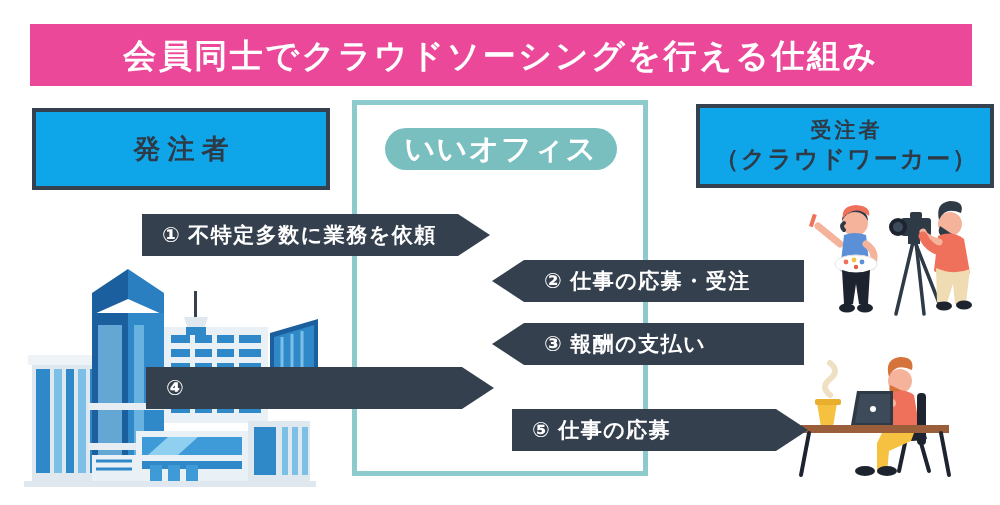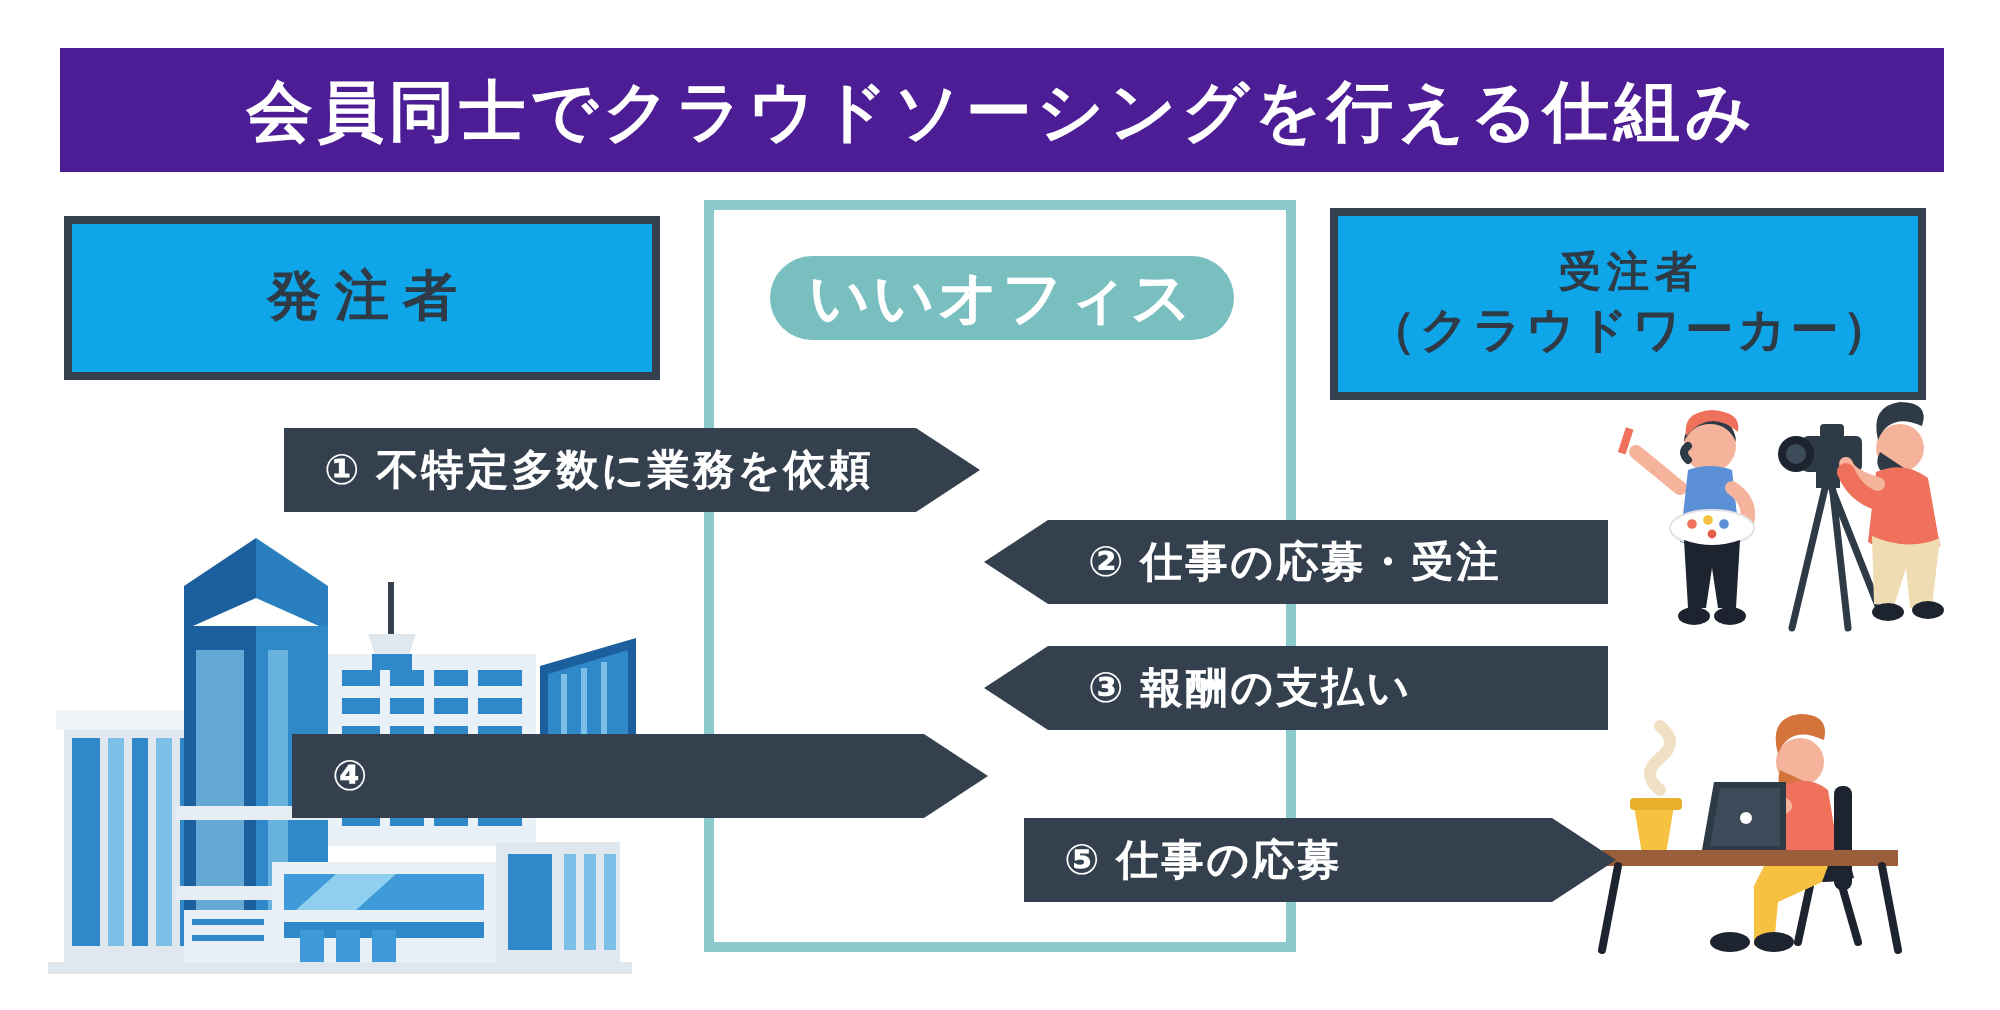--- a/index.html
+++ b/index.html
@@ -8,42 +8,42 @@
     background:#ffffff;
     font-family:"DejaVu Sans","Liberation Sans",sans-serif;
     position:relative;
     overflow:hidden;
   }
   #stage { position:relative; width:1000px; height:505px; }
 
   
   .title-bar {
     position:absolute; left:30px; top:24px; width:942px; height:62px;
-    background:#4c1d95;
+    background:#ec4899;
     display:flex; align-items:center; justify-content:center;
   }
   .title-text {
     color:#ffffff;
     font-size:33px;
     font-weight:bold;
     letter-spacing:2.5px;
     line-height:1;
     white-space:nowrap;
   }
 
   
   .hdr-box {
     position:absolute;
     border:4px solid #36414f;
     background:#0ea5e9;
     display:flex; align-items:center; justify-content:center;
     text-align:center;
   }
   .hdr-left  { left:32px;  top:108px; width:298px; height:82px; }
-  .hdr-right { left:665px; top:104px; width:298px; height:96px; }
+  .hdr-right { left:696px; top:104px; width:298px; height:84px; }
   .hdr-text {
     color:#2f3a47; font-weight:bold; line-height:1.28;
   }
   .hdr-left  .hdr-text { font-size:27px; letter-spacing:7px; text-indent:7px; }
   .hdr-right .hdr-text { font-size:21px; letter-spacing:3px; text-indent:3px; }
   .hdr-sub { display:block; font-size:24px; letter-spacing:2px; }
 
   
   .center-col {
     position:absolute; left:352px; top:100px; width:296px; height:376px;

